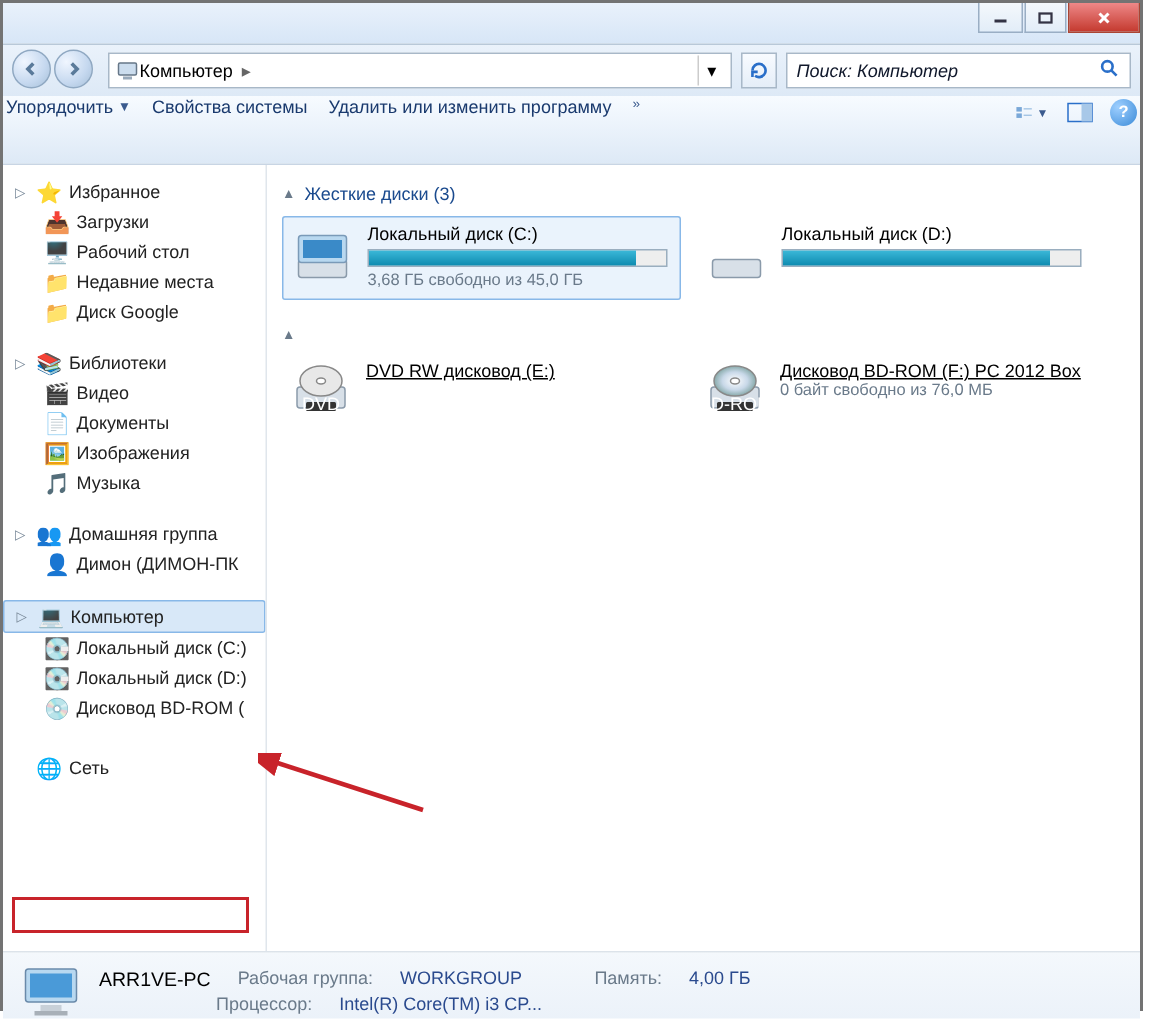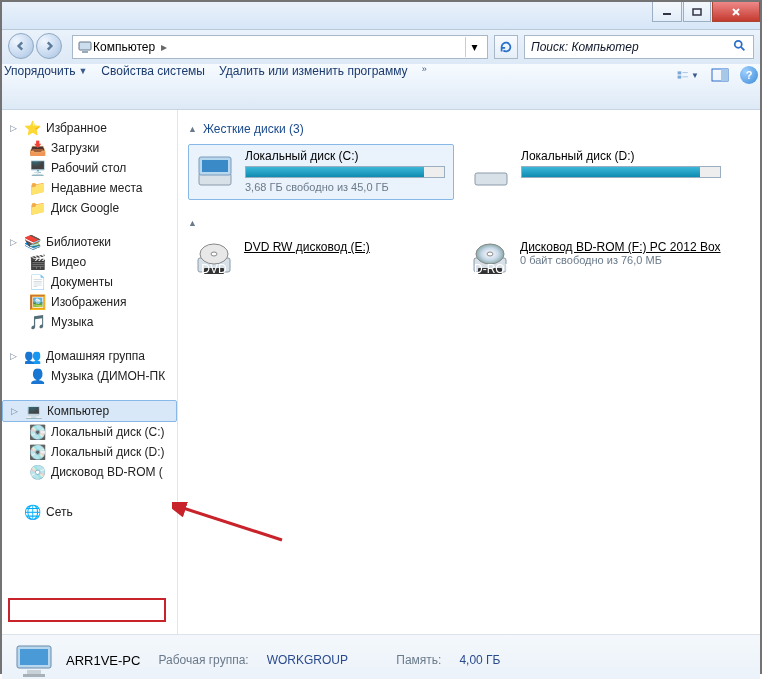--- a/index.html
+++ b/index.html
@@ -234,21 +234,21 @@
       </div>
 
       <div class="navgroup">
         <div class="navhead">
             <span class="tri">▷</span>
             <span class="ico">👥</span>
             <span>Домашняя группа</span>
           </div>
         <div class="navitem">
             <span class="ico">👤</span>
-            <span>Музыка (ДИМОН-ПК</span>
+            <span>Димон (ДИМОН-ПК</span>
           </div>
       </div>
 
       <div class="navgroup">
         <div class="navhead sel">
             <span class="tri">▷</span>
             <span class="ico">💻</span>
             <span>Компьютер</span>
           </div>
         <div class="navitem">
@@ -370,16 +370,20 @@
     <div class="stat-ico">
         <svg width="42" height="42" viewBox="0 0 42 42">
           <rect x="4" y="6" width="34" height="22" rx="2" fill="#b8d8f0" stroke="#6a8aaa"></rect>
           <rect x="7" y="9" width="28" height="16" fill="#4a9ad8"></rect>
           <rect x="14" y="30" width="14" height="4" fill="#c8d0d8"></rect>
           <rect x="10" y="34" width="22" height="3" fill="#a8b0b8"></rect>
         </svg>
       </div>
     <div class="stat-body">
       <div class="stat-row"><span class="stat-name">ARR1VE-PC</span> <span class="stat-lbl">Рабочая группа:</span> <span class="stat-val">WORKGROUP</span> &nbsp;&nbsp;&nbsp;&nbsp; <span class="stat-lbl">Память:</span> <span class="stat-val">4,00 ГБ</span></div>
+      <div class="stat-row" style="margin-left:78px;">
+          <span class="stat-lbl">Процессор:</span> 
+          <span class="stat-val">Intel(R) Core(TM) i3 CP...</span>
+        </div>
     </div>
   </div>
 
 </div>
 
 </body></html>

